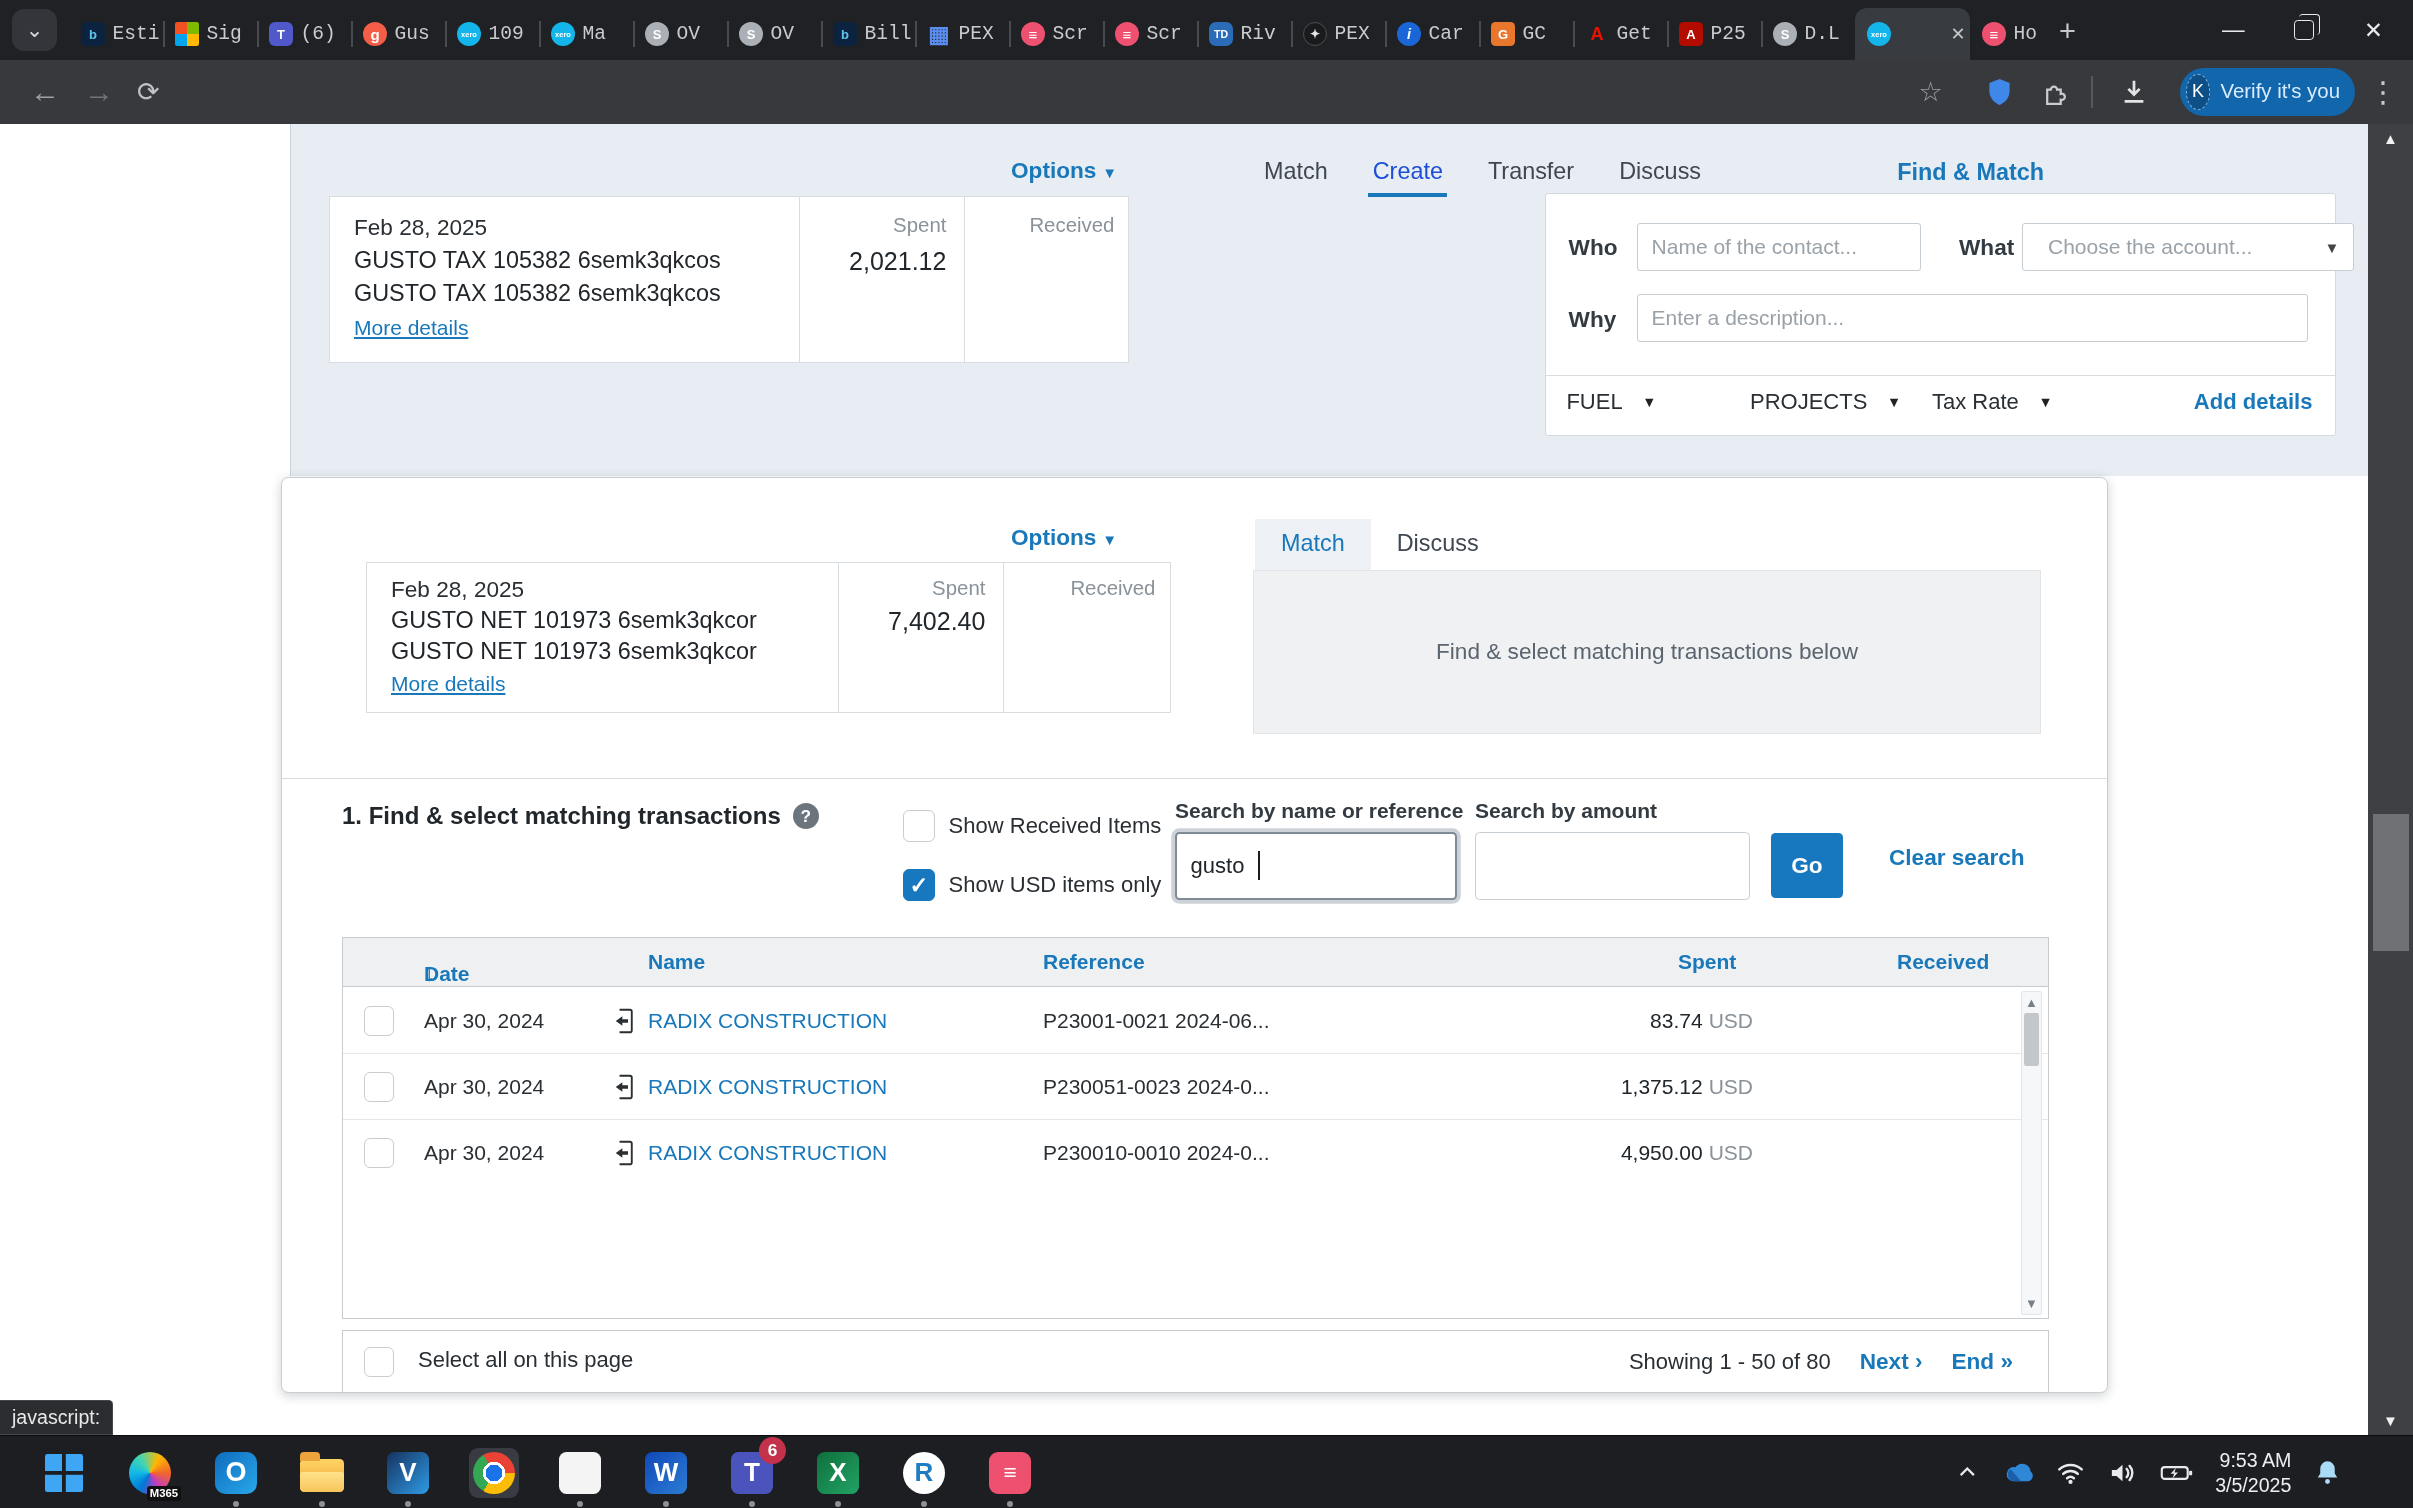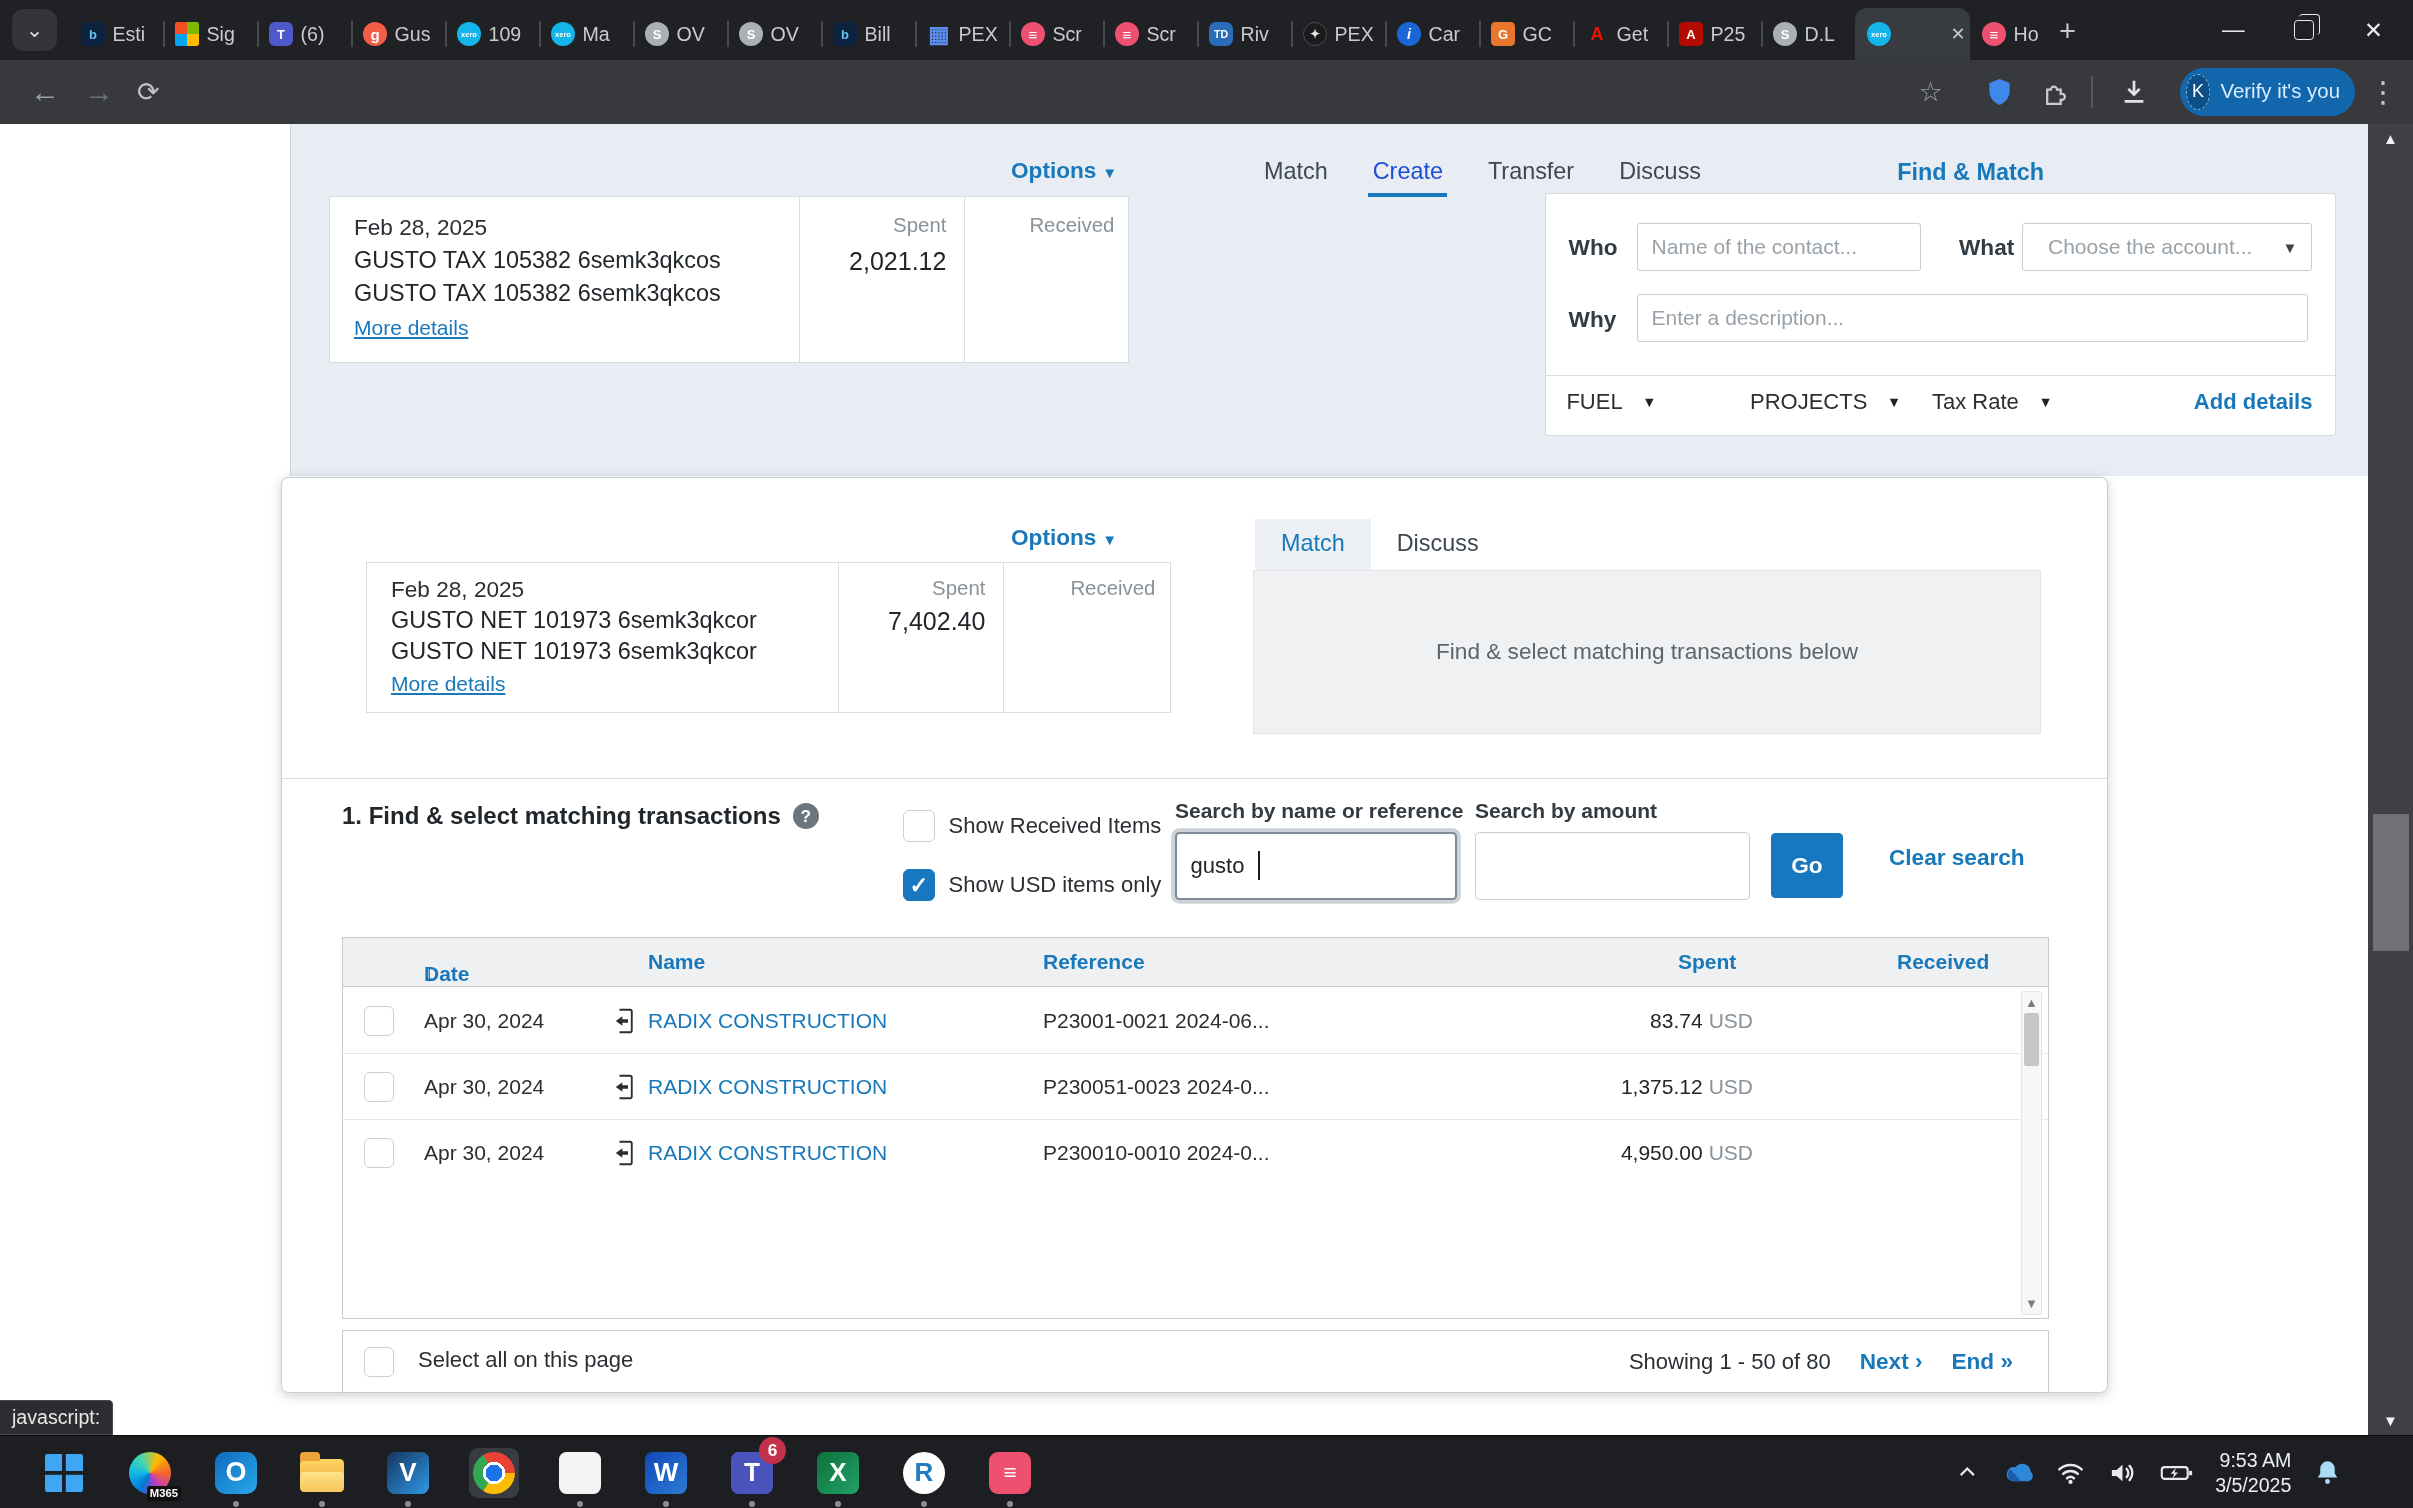--- a/index.html
+++ b/index.html
@@ -10,21 +10,21 @@
   }
 
   
   #tabstrip { position:absolute; left:0; top:0; width:2413px; height:60px; background:#1f2125; }
   #chev-btn { position:absolute; left:12px; top:9px; width:45px; height:42px; border-radius:12px; background:#33353a; color:#d8dadd; font-size:21px; display:flex; align-items:center; justify-content:center; }
   #tabs { position:absolute; left:69px; top:7.5px; height:53px; display:flex; align-items:stretch; }
   .tab { position:relative; width:94px; display:flex; align-items:center; gap:7.5px; padding:0 4.5px 0 12px; color:#c9cbce; font-size:19.6px; overflow:hidden; white-space:nowrap; }
   .tab + .tab::before { content:""; position:absolute; left:0; top:13.6px; height:26px; width:1.5px; background:#474a4e; }
   .tab.active { width:115px; background:#383b40; border-radius:12px 12px 0 0; }
   .tab.active::before, .tab.active + .tab::before { display:none; }
-  .tab .tlabel { overflow:hidden; }
+  .tab .tlabel { overflow:hidden;font-family:Liberation Mono, monospace; }
   .tab .tclose { margin-left:auto; font-size:18px; color:#c3c5c8; }
   .tab .tclose:empty { display:none; }
   .fav { flex:0 0 24px; width:24px; height:24px; border-radius:50%; display:flex; align-items:center; justify-content:center; font-weight:bold; font-size:13px; color:#fff; }
   .fav-bluebeam { background:#0c2340; color:#5ec5ee; border-radius:5.3px; }
   .fav-ms { background:conic-gradient(#7fba00 0 25%, #ffb900 0 50%, #00a4ef 0 75%, #f25022 0 100%); border-radius:2.3px; }
   .fav-teams { background:#5059c9; border-radius:6px; }
   .fav-gusto { background:#f45d48; font-size:15px; }
   .fav-xero { background:#13b5ea; font-size:7.5px; font-weight:bold; }
   .fav-sgray { background:#aab0b6; }
   .fav-grid { background:transparent; color:#5b8def; font-size:22.6px; }
@@ -399,21 +399,21 @@
           <div class="s1tab active"><span>Create</span></div>
           <div class="s1tab"><span>Transfer</span></div>
           <div class="s1tab"><span>Discuss</span></div>
         </div>
       <a href="#" id="find-match" class="xlink" style="right:324px; top:35px;">Find &amp; Match</a>
 
       <div id="form-card">
         <span class="flabel" style="left:22.6px; top:41px;">Who</span>
         <input class="finput" style="left: 91px; top: 29px; width: 284px;" placeholder="Name of the contact...">
         <span class="flabel" style="left:413px; top:41px;">What</span>
-        <div class="fselect" style="left:476px; top:29px; width:290px;padding-left:25px;">
+        <div class="fselect" style="left:476px; top:29px; width:332px;padding-left:25px;">
           <span>Choose the account...</span>
             <span class="tri">▼</span>
         </div>
         <span class="flabel" style="left:22.6px; top:113px;">Why</span>
         <input class="finput" style="left: 91px; top: 100px; width: 671px;" placeholder="Enter a description...">
         <div id="form-divider"></div>
         <div class="acct-dd" style="left:20.4px;">
           <span>FUEL</span>
             <span class="tri">▼</span>
         </div>

